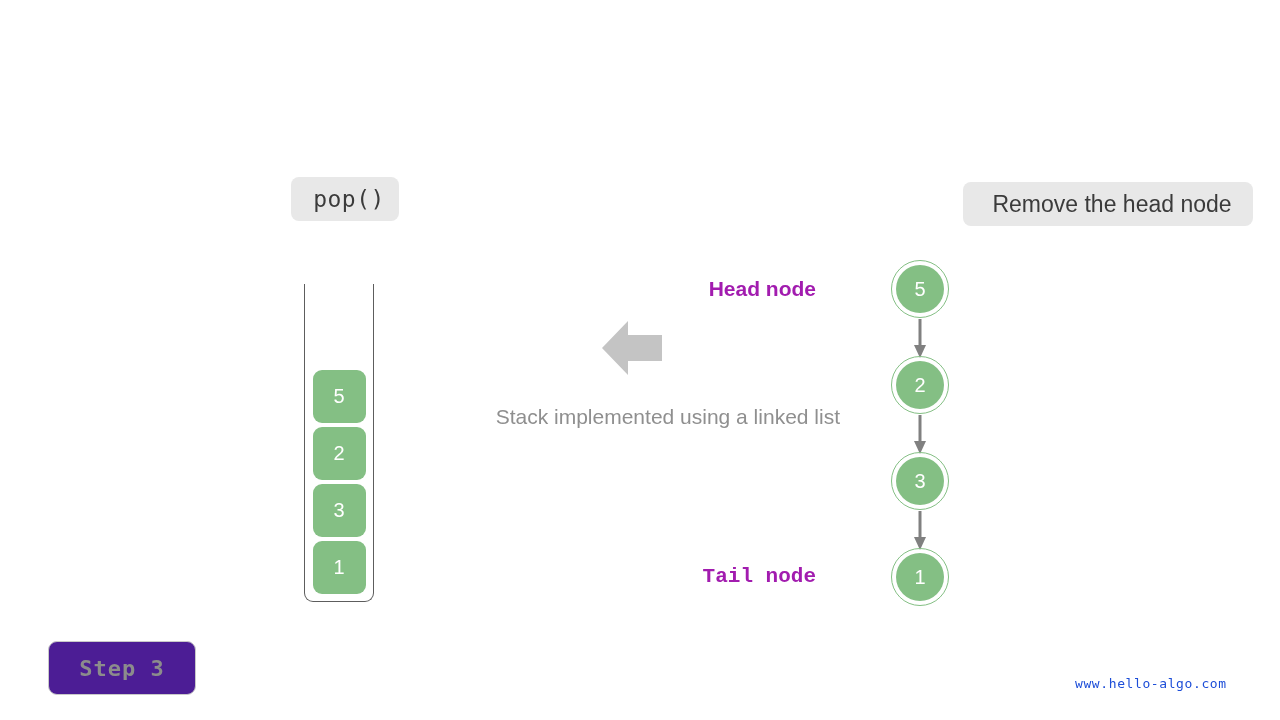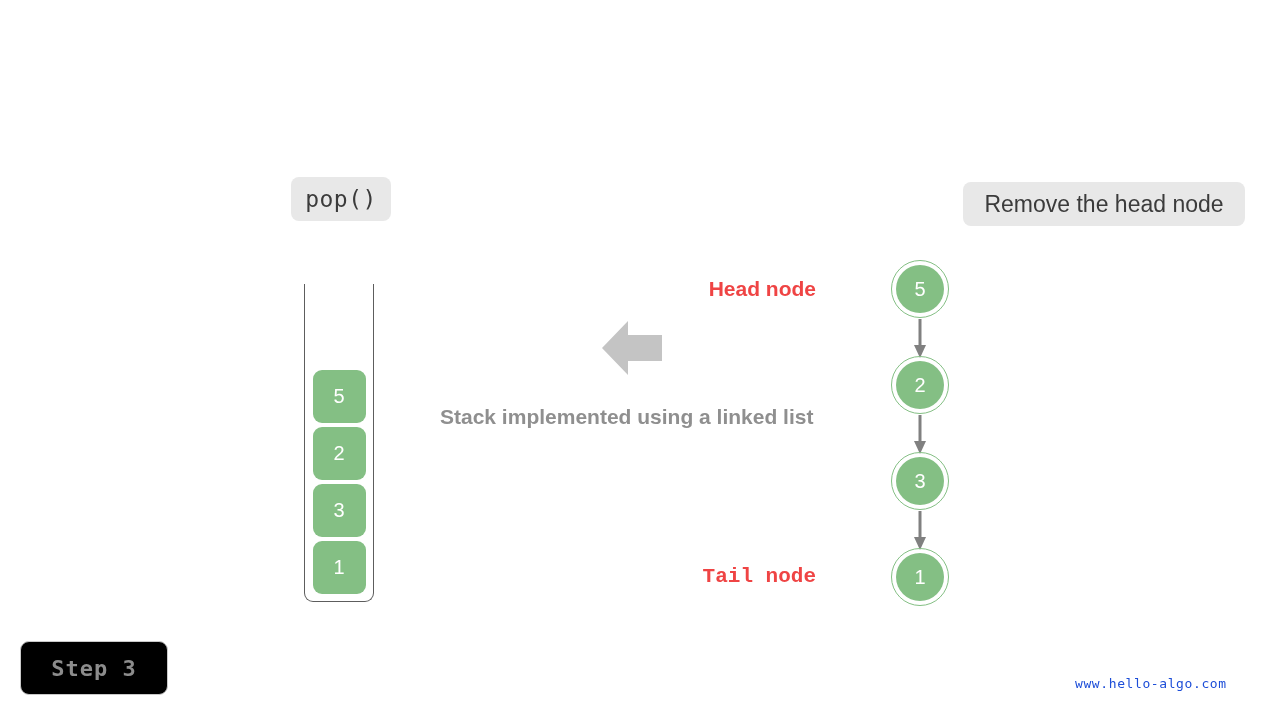--- a/index.html
+++ b/index.html
@@ -22,20 +22,21 @@
   
   .badge {
     position: absolute;
     background: #e8e8e8;
     border-radius: 8px;
     color: #3b3b3b;
     display: flex;
     align-items: center;
     justify-content: center;
     white-space: nowrap;
+    padding-left: 8px;
   }
   #op-badge {
     left: 291px;
     top: 177px;
     width: 100px;
     height: 44px;
     font-family: "DejaVu Sans Mono", "Liberation Mono", monospace;
     font-size: 23px;
     letter-spacing: 0.5px;
   }
@@ -43,25 +44,25 @@
     left: 963px;
     top: 182px;
     width: 282px;
     height: 44px;
     font-size: 23px;
   }
 
   
   #step-box {
     position: absolute;
-    left: 20px;
+    left: 48px;
     top: 641px;
     width: 146px;
     height: 52px;
-    background: #000000;
+    background: #4c1d95;
     border: 1.5px solid #c9c9c9;
     border-radius: 9px;
     display: flex;
     align-items: center;
     justify-content: center;
     color: #8c8c8c;
     font-family: "DejaVu Sans Mono", "Liberation Mono", monospace;
     font-size: 22px;
     font-weight: bold;
     letter-spacing: 1px;
@@ -78,25 +79,24 @@
     letter-spacing: 0.6px;
     white-space: nowrap;
   }
 
   
   #caption {
     position: absolute;
     left: 440px;
     top: 405px;
     width: 400px;
-    text-align: left;
+    text-align: right;
     color: #8f8f8f;
     font-size: 21px;
     white-space: nowrap;
-    font-weight: bold;
   }
 
   
   #big-arrow {
     position: absolute;
     left: 601px;
     top: 318px;
     width: 62px;
     height: 60px;
   }
@@ -173,21 +173,21 @@
   .link-arrow {
     position: absolute;
     left: 49px;
     width: 14px;
     height: 40px;
   }
 
   
   .node-label {
     position: absolute;
-    color: #ef4444;
+    color: #a21caf;
     font-size: 21px;
     font-weight: bold;
     white-space: nowrap;
     text-align: right;
   }
   #head-label { left: 640px; top: 277px; width: 176px; }
   #tail-label { left: 640px; top: 565px; width: 176px; font-family: Liberation Mono, monospace; }
 </style>
 </head>
 <body>

